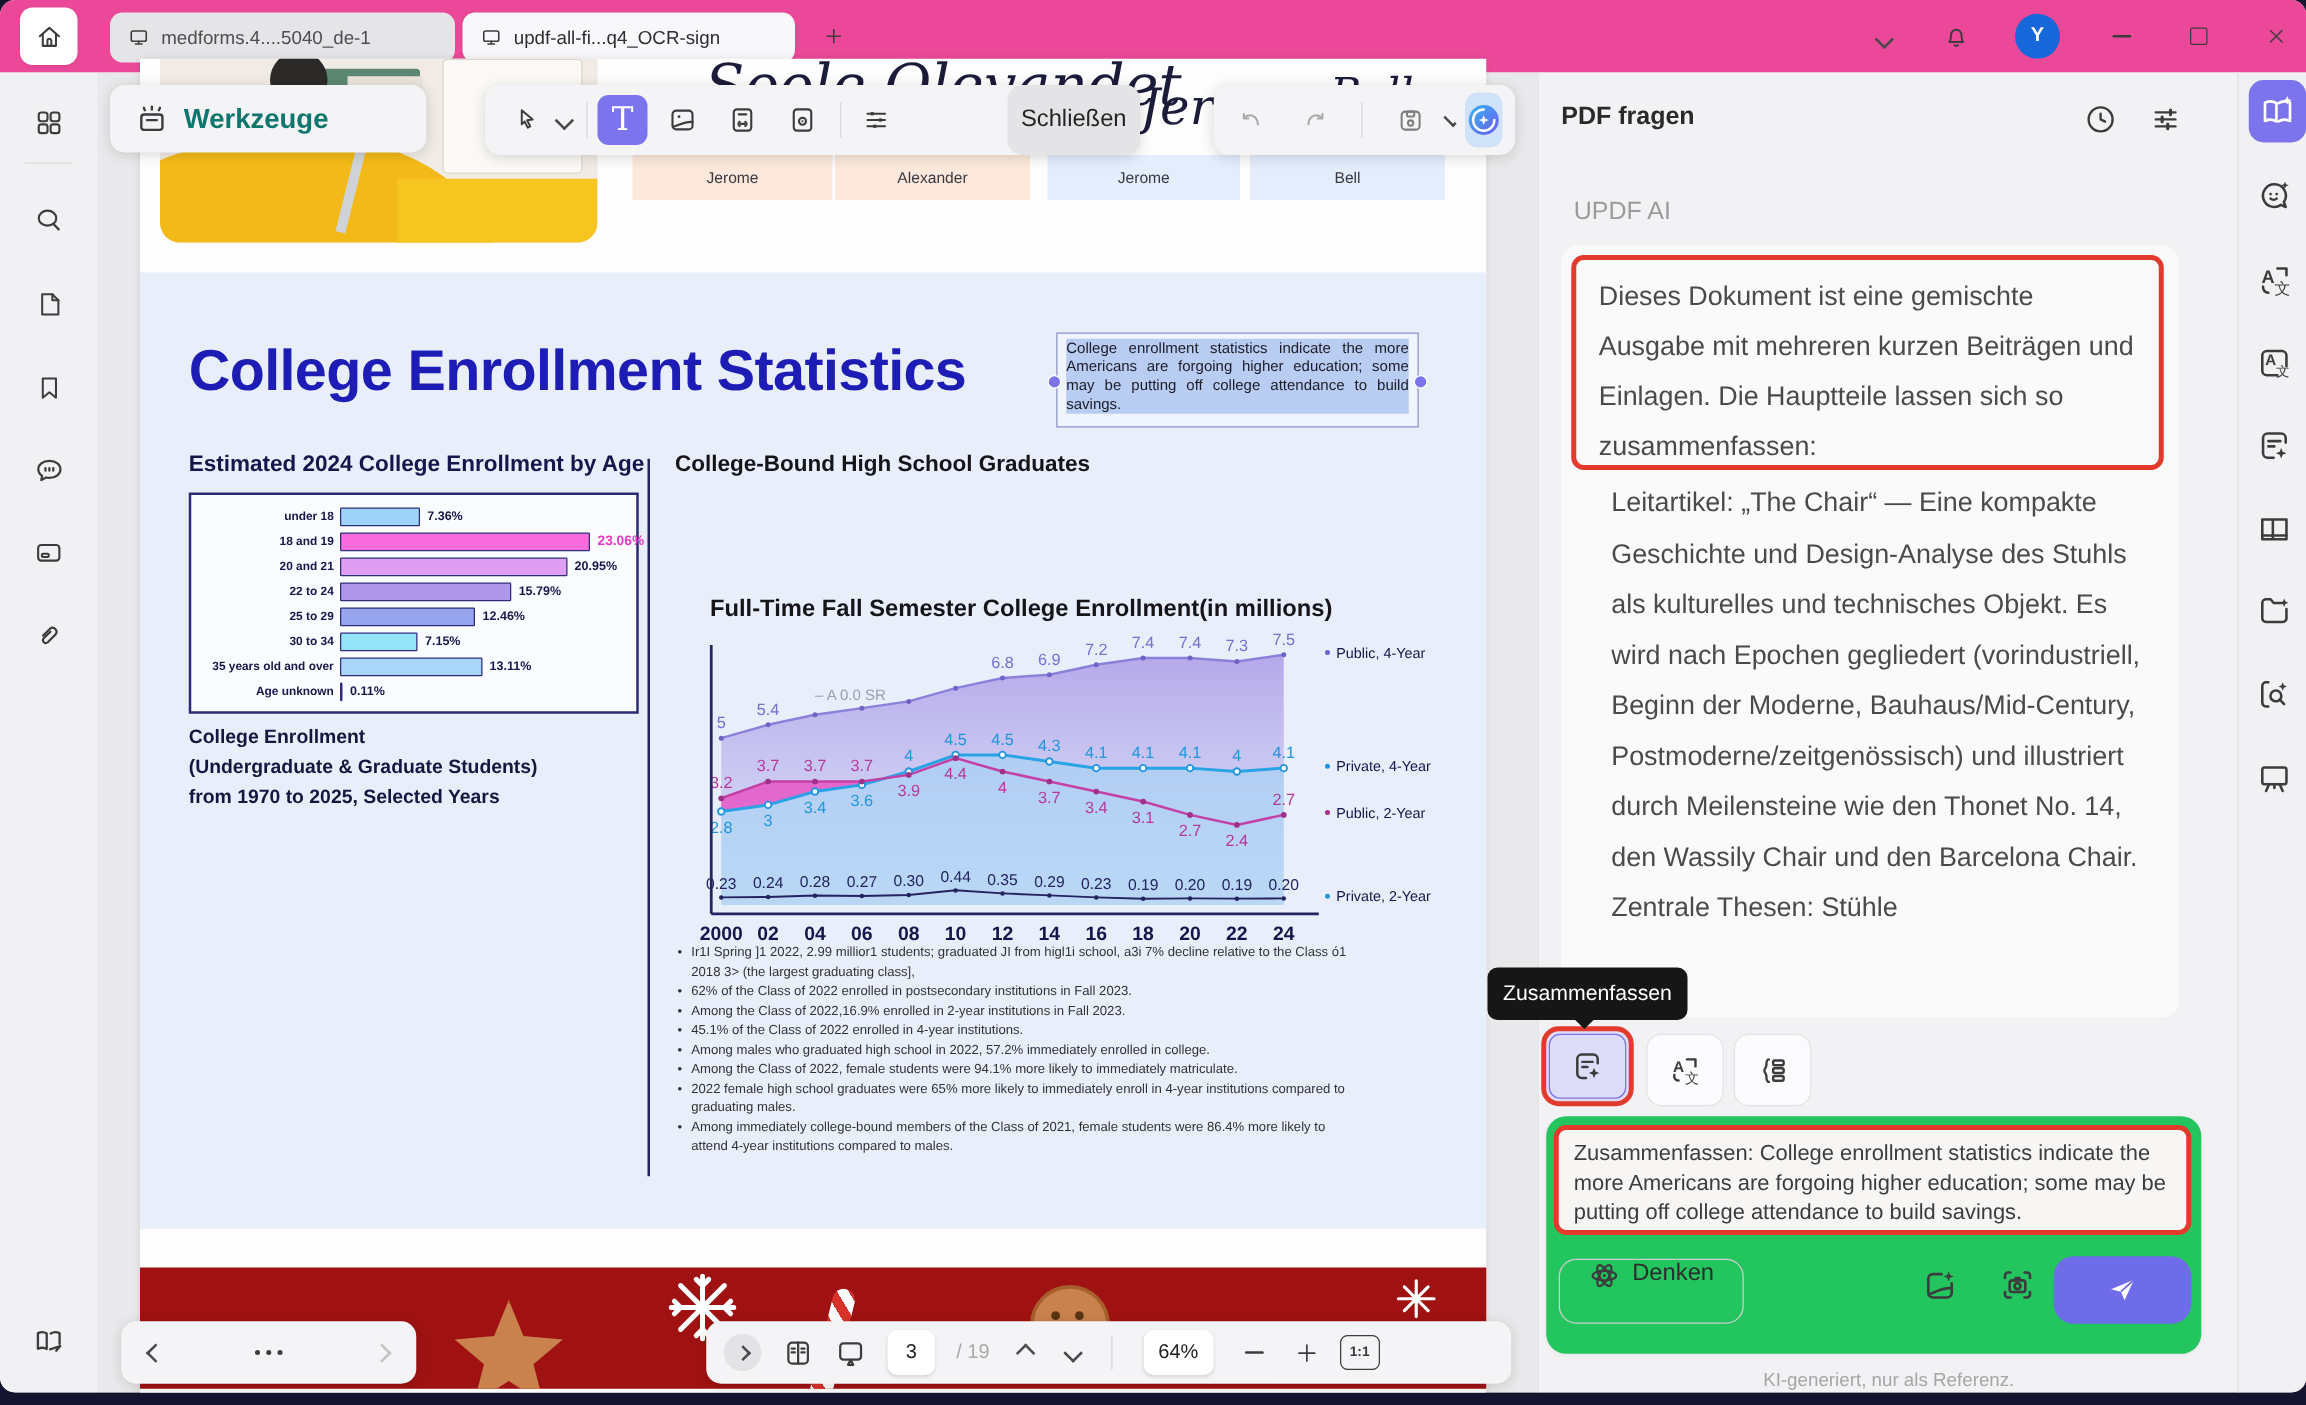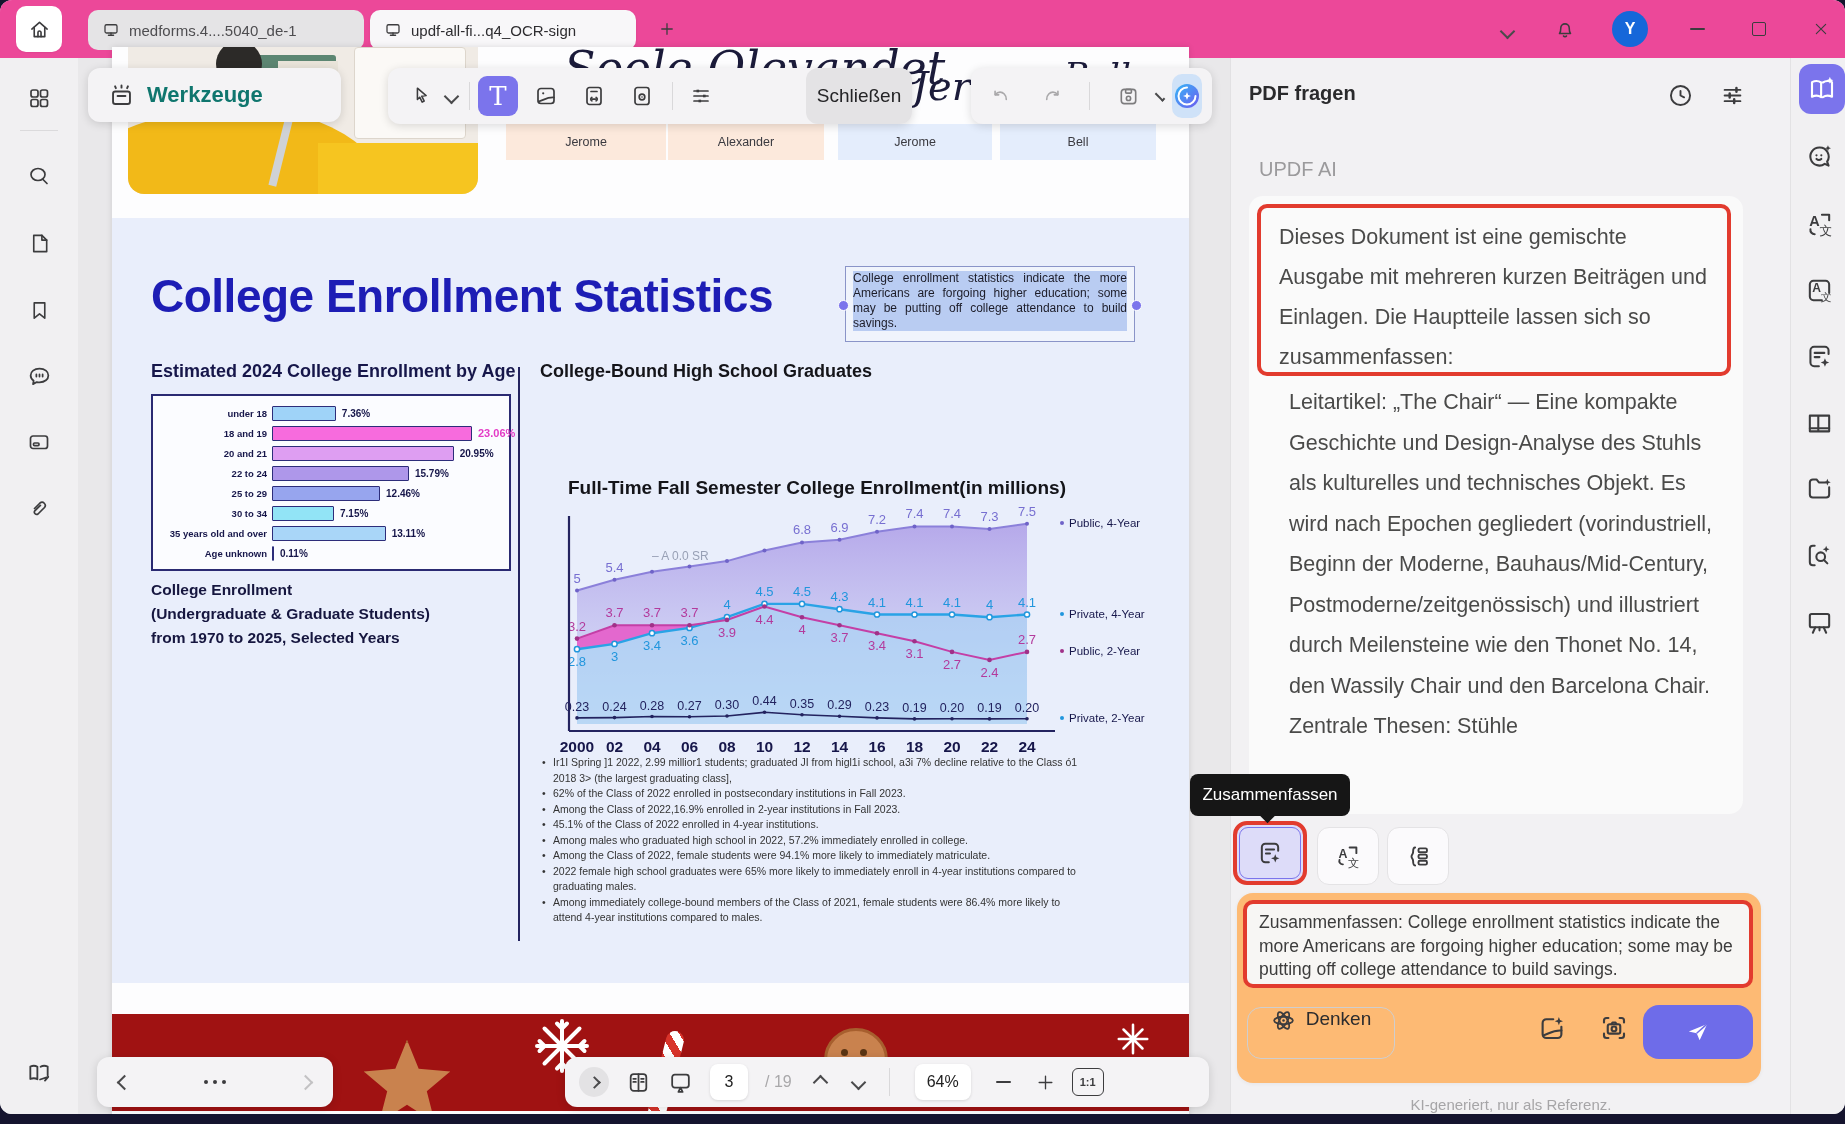--- a/index.html
+++ b/index.html
@@ -74,21 +74,21 @@
     font-size:21.5px;line-height:40.5px;color:#4a4a49;}
   #aibullet::before{content:"•";position:absolute;left:-20px;top:0;color:#4a4a49;}
   #tooltip{position:absolute;left:-41px;top:716px;width:160px;height:42px;background:#161616;border-radius:8px;
     color:#fff;font-size:17px;display:flex;align-items:center;justify-content:center;z-index:50;}
   #tooltip::after{content:"";position:absolute;left:72px;bottom:-5px;width:11px;height:11px;background:#161616;transform:rotate(45deg);}
   .act-btn{position:absolute;top:769px;height:58px;background:#fbfafc;border:1px solid #e4e3e5;border-radius:12px;
     display:flex;align-items:center;justify-content:center;box-sizing:border-box;}
   #sumbtn{position:absolute;left:2px;top:763px;width:74px;height:64px;border:4px solid #e23b2e;border-radius:14px;box-sizing:border-box;
     background:#dddcf9;display:flex;align-items:center;justify-content:center;}
   #sumbtn .inner{width:60px;height:50px;border:1.5px solid #7b74ec;border-radius:9px;display:flex;align-items:center;justify-content:center;background:#dddcf9;}
-  #inputwrap{position:absolute;left:6px;top:835px;width:524px;height:190px;background:#fdba74;border-radius:16px;box-shadow:0 1px 4px rgba(0,0,0,.05);}
+  #inputwrap{position:absolute;left:6px;top:835px;width:524px;height:190px;background:#22c55e;border-radius:16px;box-shadow:0 1px 4px rgba(0,0,0,.05);}
   #sumtext{position:absolute;left:6px;top:7px;width:510px;height:88px;background:#f7f6f4;
     font-size:17.5px;line-height:23.5px;color:#3c3c3c;padding:7px 12px;}
   .denken{position:absolute;left:10px;top:114px;width:148px;height:52px;border:1.5px solid #cfcecf;border-radius:14px;
     display:flex;align-items:flex-start;justify-content:center;gap:10px;font-size:19px;color:#2c2c2e;box-sizing:border-box;}
   .sendbtn{position:absolute;left:406px;top:112px;width:110px;height:54px;background:#6e6ce9;border-radius:16px;
     display:flex;align-items:center;justify-content:center;}
   .disclaimer{position:absolute;left:0;top:1038px;width:560px;text-align:center;font-size:15px;color:#a6a5a7;}
   
   #rstrip{position:absolute;left:1790px;top:58px;width:55px;bottom:0;background:#f1f0f2;border-left:1px solid #e3e2e4;}
   .rs-ic{position:absolute;left:12px;width:32px;height:32px;display:flex;align-items:center;justify-content:center;}

